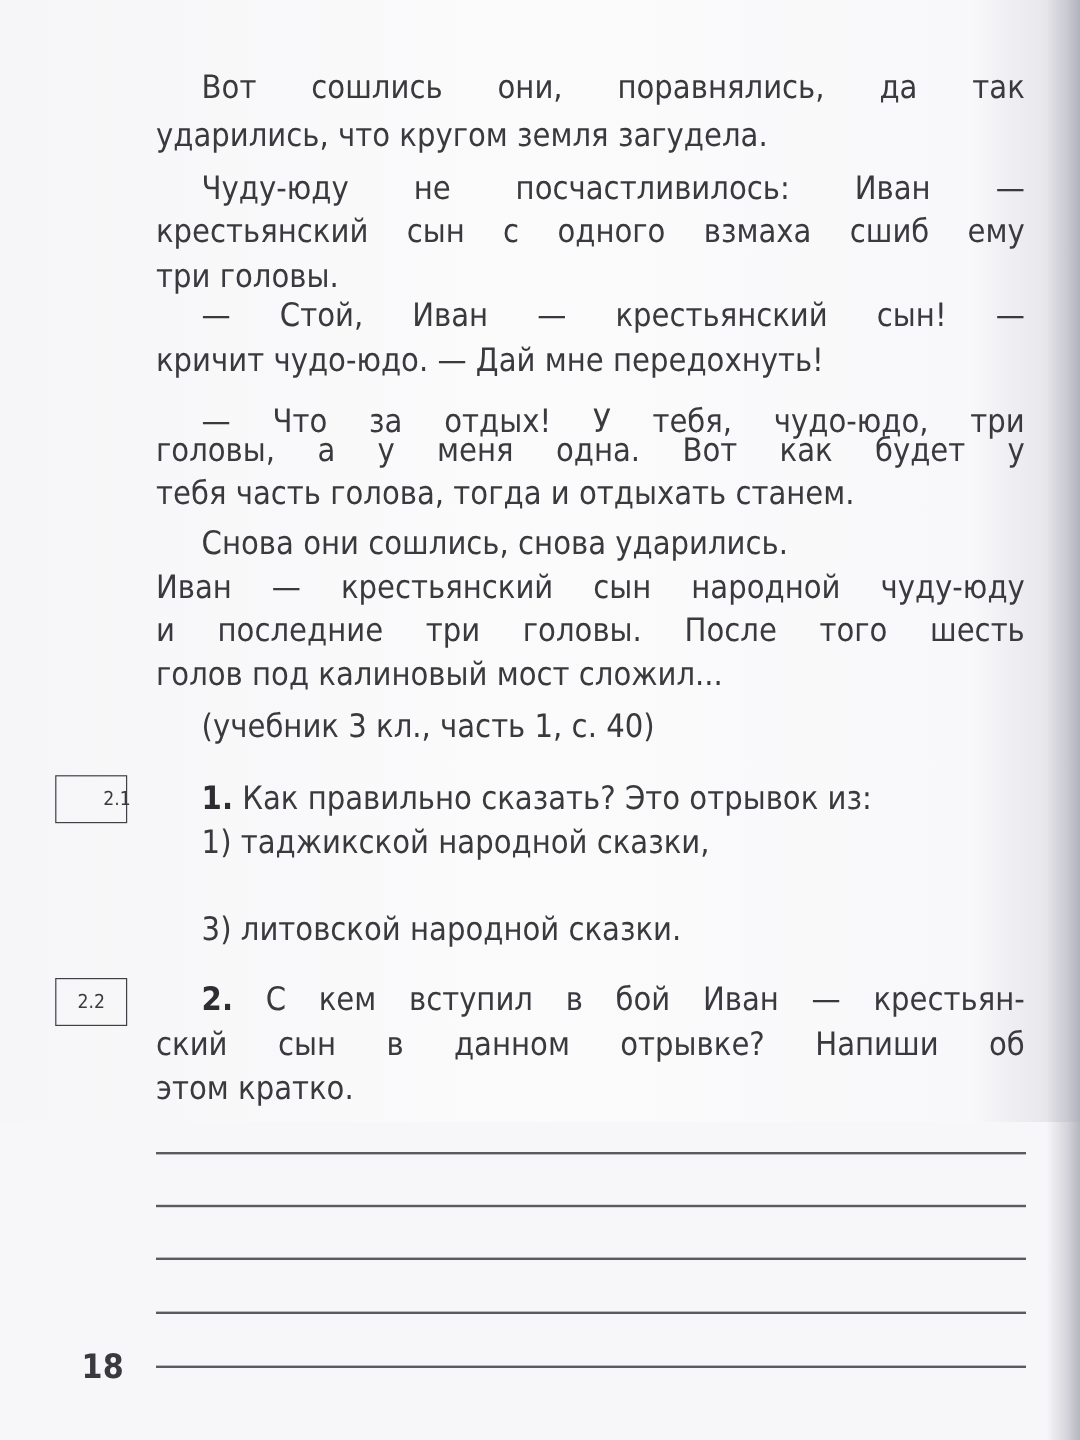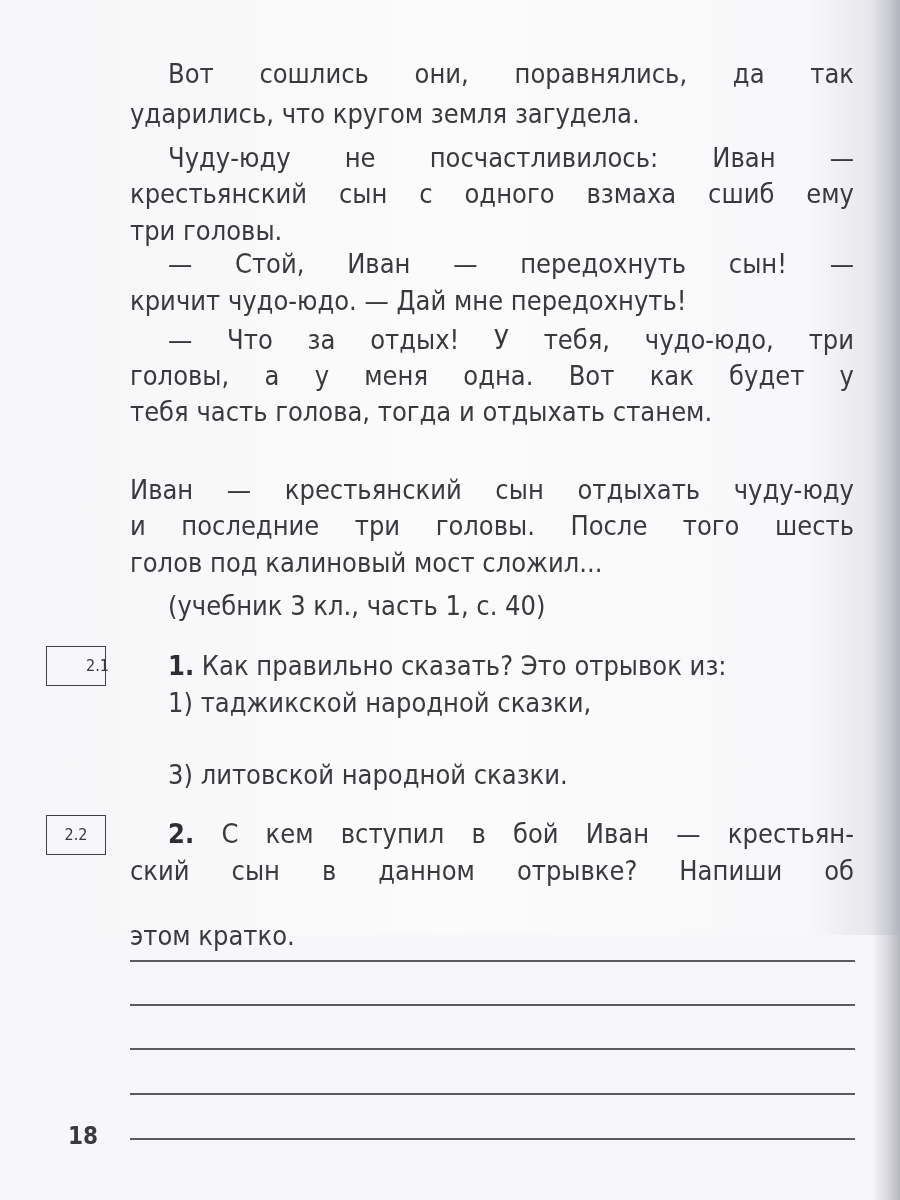--- a/index.html
+++ b/index.html
@@ -65,60 +65,61 @@
       position: absolute;
       left: 130px;
       width: 725px;
       height: 0;
       border-top: 2px solid #5a5a60;
     }
     .page-number {
       position: absolute;
       left: 68px;
       top: 1122px;
-      font-size: 24px;
+      font-size: 28px;
       font-weight: bold;
       color: #3a3a3e;
     }
   </style>
 </head>
 <body>
 
 <div class="page">
 
   <div class="text-line indent justify" style="top:56px;">Вот сошлись они, поравнялись, да так</div>
   <div class="text-line indent justify" style="top:140px;">Чуду-юду не посчастливилось: Иван —</div>
   <div class="text-line" style="top:96px;">ударились, что кругом земля загудела.</div>
   <div class="text-line justify" style="top:176px;">крестьянский сын с одного взмаха сшиб ему</div>
   <div class="text-line" style="top:213px;">три головы.</div>
-  <div class="text-line indent justify" style="top:246px;">— Стой, Иван — передохнуть сын! —</div>
+  <div class="text-line indent justify" style="top:246px;">— Стой, Иван — крестьянский сын! —</div>
   <div class="text-line" style="top:283px;">кричит чудо-юдо. — Дай мне передохнуть!</div>
-  <div class="text-line indent justify" style="top:322px;">— Что за отдых! У тебя, чудо-юдо, три</div>
+  <div class="text-line indent justify" style="top:334px;">— Что за отдых! У тебя, чудо-юдо, три</div>
   <div class="text-line justify" style="top:358px;">головы, а у меня одна. Вот как будет у</div>
   <div class="text-line" style="top:394px;">тебя часть голова, тогда и отдыхать станем.</div>
-  <div class="text-line justify" style="top:472px;">Иван — крестьянский сын отдыхать чуду-юду</div>
+  <div class="text-line indent" style="top:436px;">Снова они сошлись, снова ударились.</div>
+  <div class="text-line justify" style="top:472px;">Иван — крестьянский сын народной чуду-юду</div>
   <div class="text-line justify" style="top:508px;">и последние три головы. После того шесть</div>
   <div class="text-line" style="top:545px;">голов под калиновый мост сложил...</div>
   <div class="text-line indent" style="top:588px;">(учебник 3 кл., часть 1, с. 40)</div>
 
   <div class="task-box" style="top:646px;padding-left:39px;">2.1</div>
   <div class="text-line indent" style="top:648px; width:690px;">
     <span class="bold-num">1.</span>
     <span>Как правильно сказать? Это отрывок из:</span>
   </div>
   <div class="text-line indent" style="top:685px;">1) таджикской народной сказки,</div>
   <div class="text-line indent" style="top:757px;">3) литовской народной сказки.</div>
 
   <div class="task-box" style="top:815px;">2.2</div>
   <div class="text-line indent justify" style="top:816px;">
     <span class="bold-num">2.</span>
     <span>С кем вступил в бой Иван — крестьян-</span>
   </div>
   <div class="text-line justify" style="top:853px;">ский сын в данном отрывке? Напиши об</div>
-  <div class="text-line" style="top:890px;margin-top:28px;">этом кратко.</div>
+  <div class="text-line" style="top:890px;">этом кратко.</div>
 
   <div class="answer-line" style="top:960px;"></div>
   <div class="answer-line" style="top:1004px;"></div>
   <div class="answer-line" style="top:1048px;"></div>
   <div class="answer-line" style="top:1093px;"></div>
   <div class="answer-line" style="top:1138px;"></div>
 
   <div class="page-number">18</div>
 
   <div class="shadow-edge"></div>

